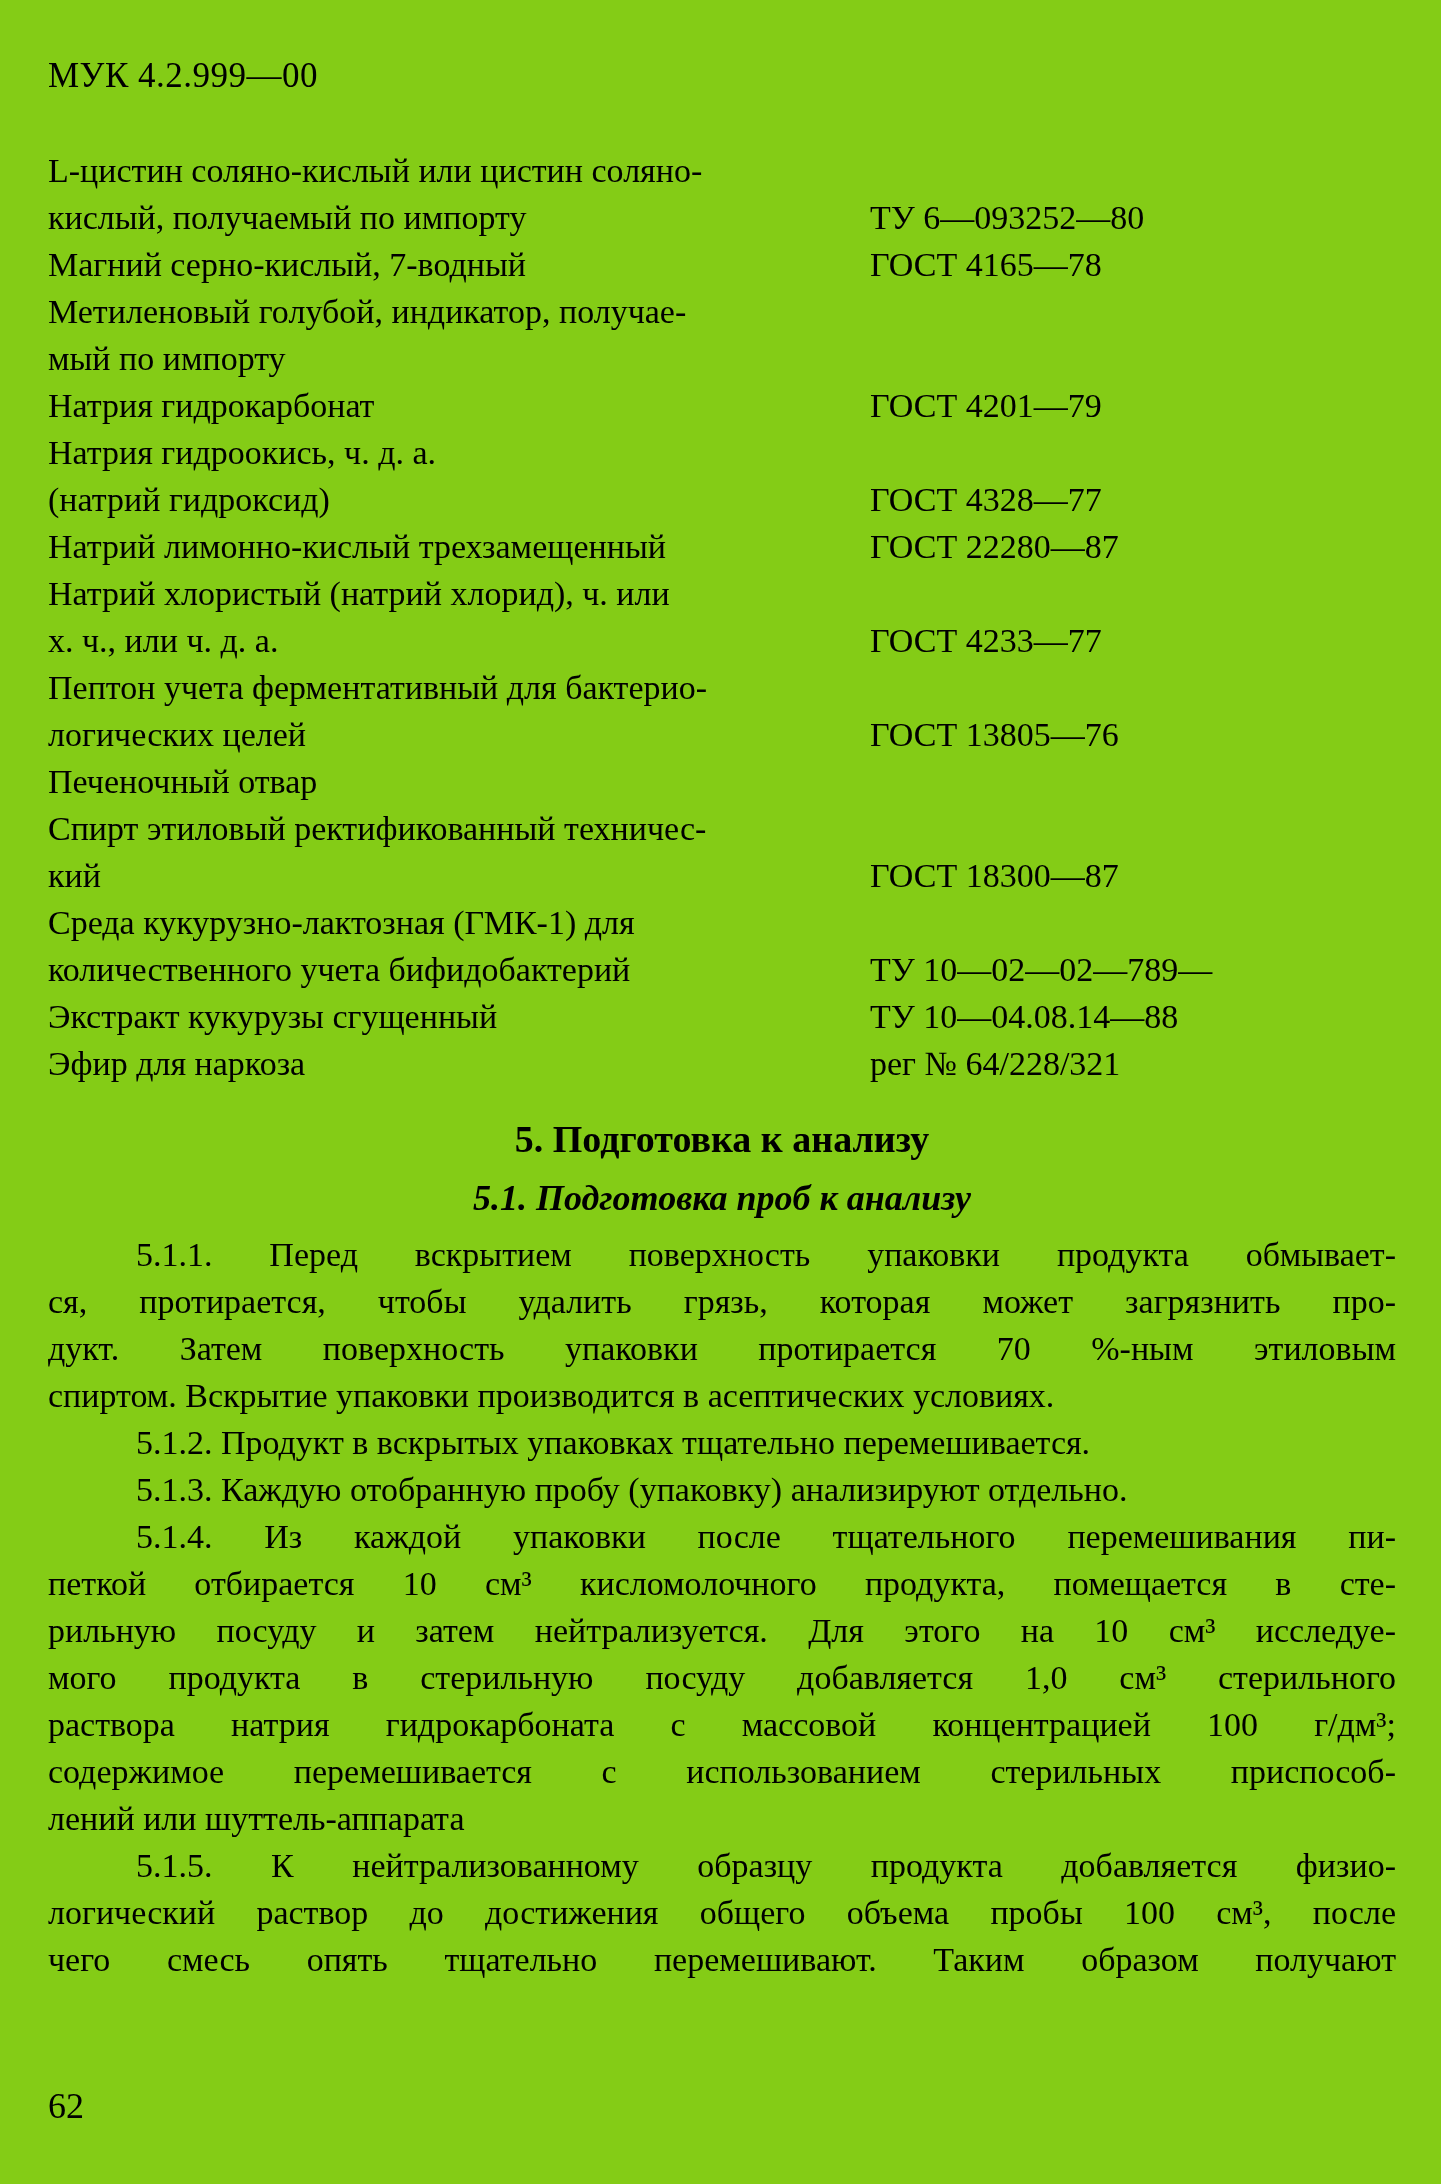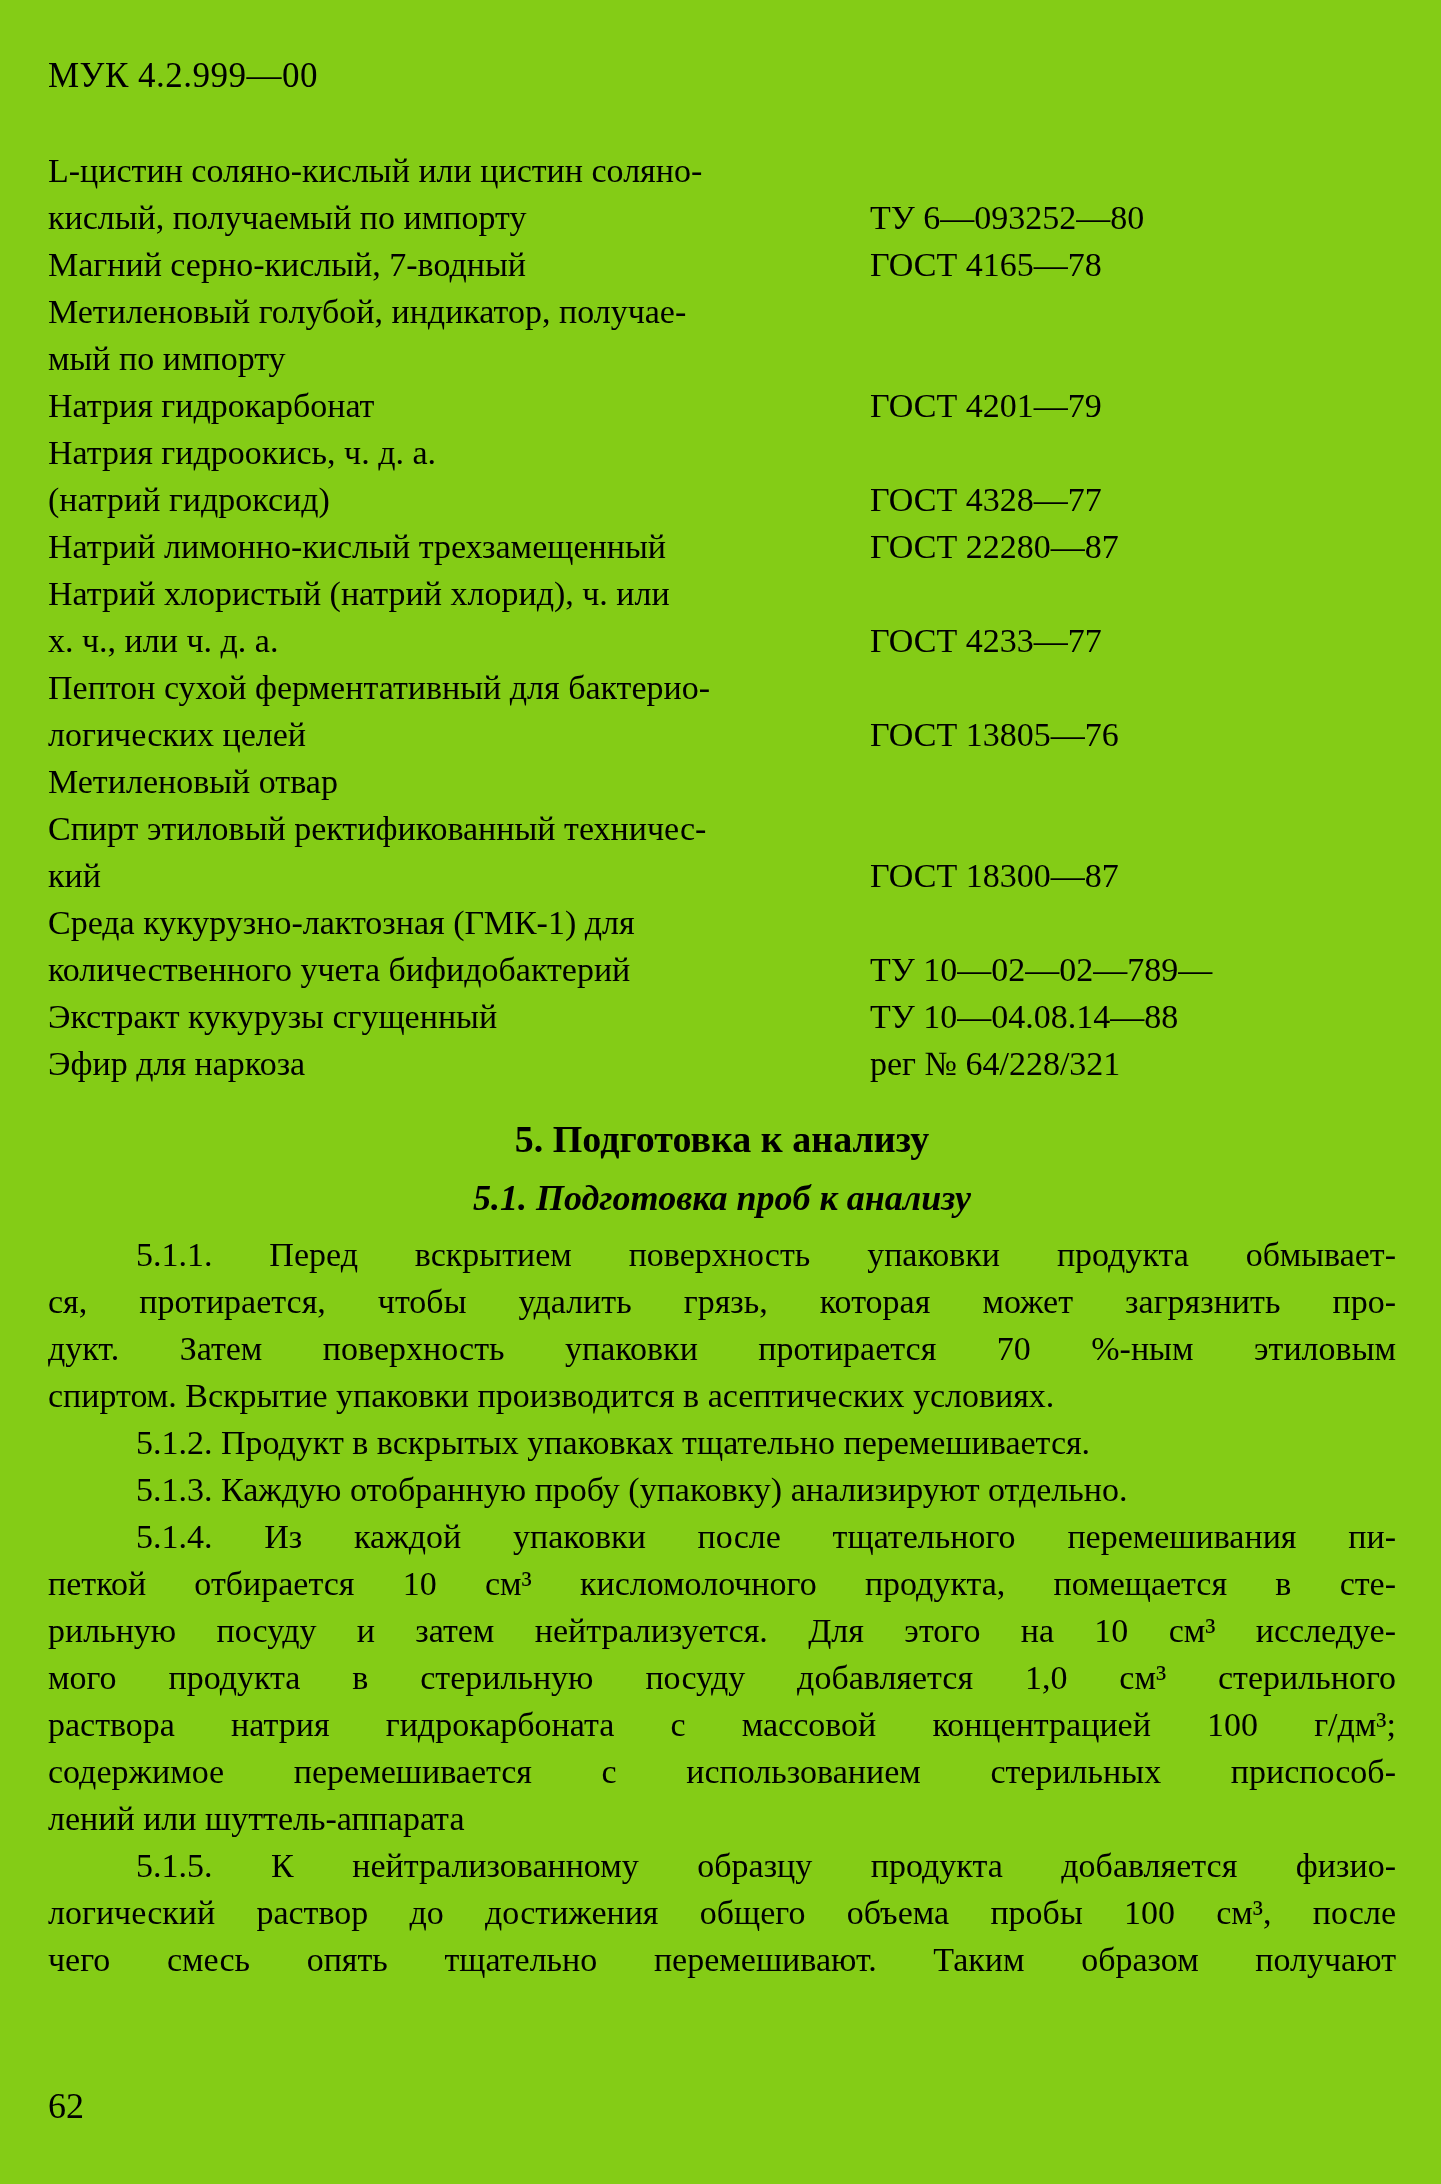--- a/index.html
+++ b/index.html
@@ -106,29 +106,29 @@
         </div>
         <div class="rrow">
           <span class="rleft">Натрий хлористый (натрий хлорид), ч. или</span>
           <span class="rright"></span>
         </div>
         <div class="rrow">
           <span class="rleft">х. ч., или ч. д. а.</span>
           <span class="rright">ГОСТ 4233—77</span>
         </div>
         <div class="rrow">
-          <span class="rleft">Пептон сухой ферментативный для бактерио-</span>
+          <span class="rleft">Пептон учета ферментативный для бактерио-</span>
           <span class="rright"></span>
         </div>
         <div class="rrow">
           <span class="rleft">логических целей</span>
           <span class="rright">ГОСТ 13805—76</span>
         </div>
         <div class="rrow">
-          <span class="rleft">Метиленовый отвар</span>
+          <span class="rleft">Печеночный отвар</span>
           <span class="rright"></span>
         </div>
         <div class="rrow">
           <span class="rleft">Спирт этиловый ректификованный техничес-</span>
           <span class="rright"></span>
         </div>
         <div class="rrow">
           <span class="rleft">кий</span>
           <span class="rright">ГОСТ 18300—87</span>
         </div>

